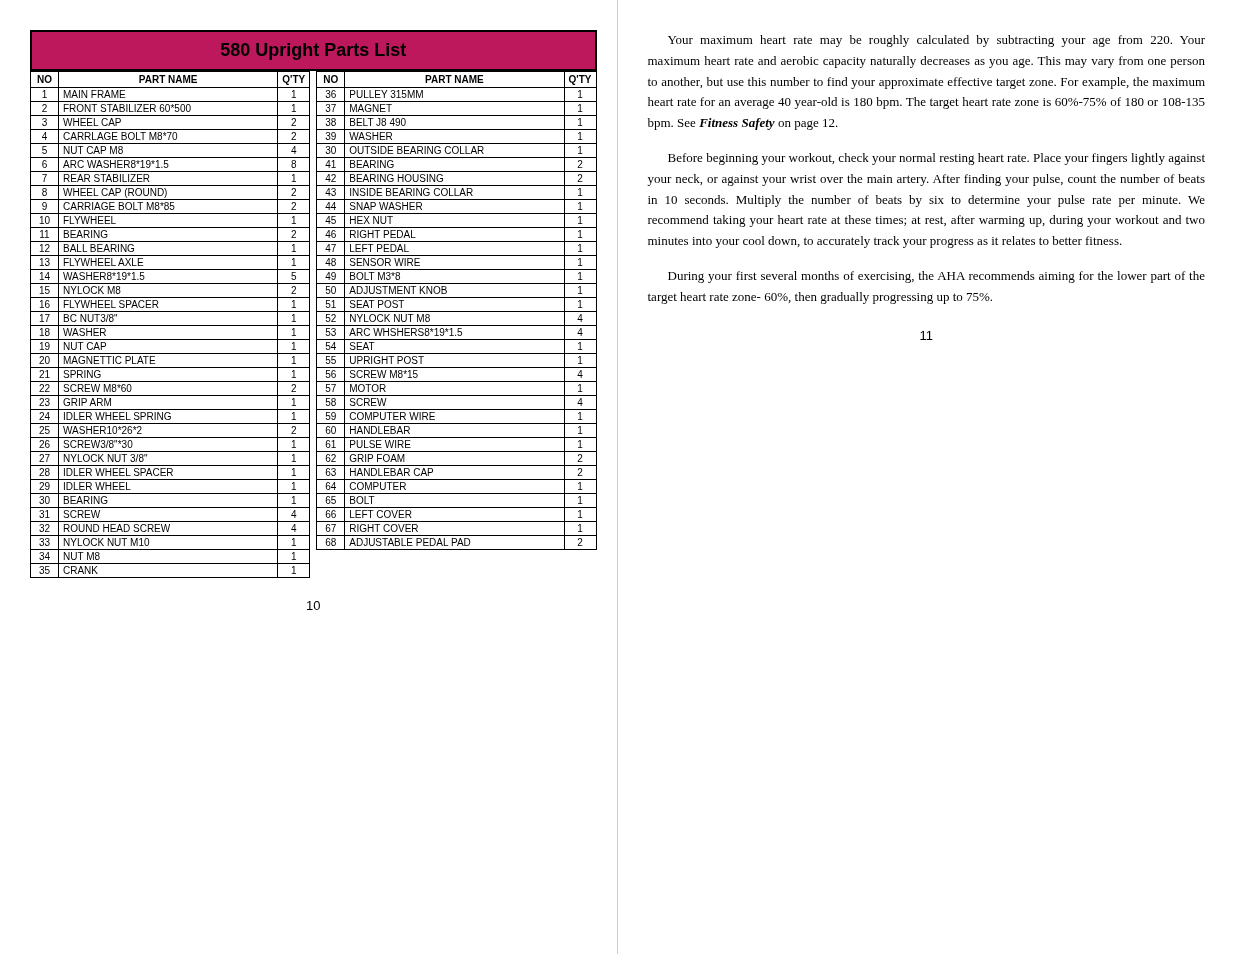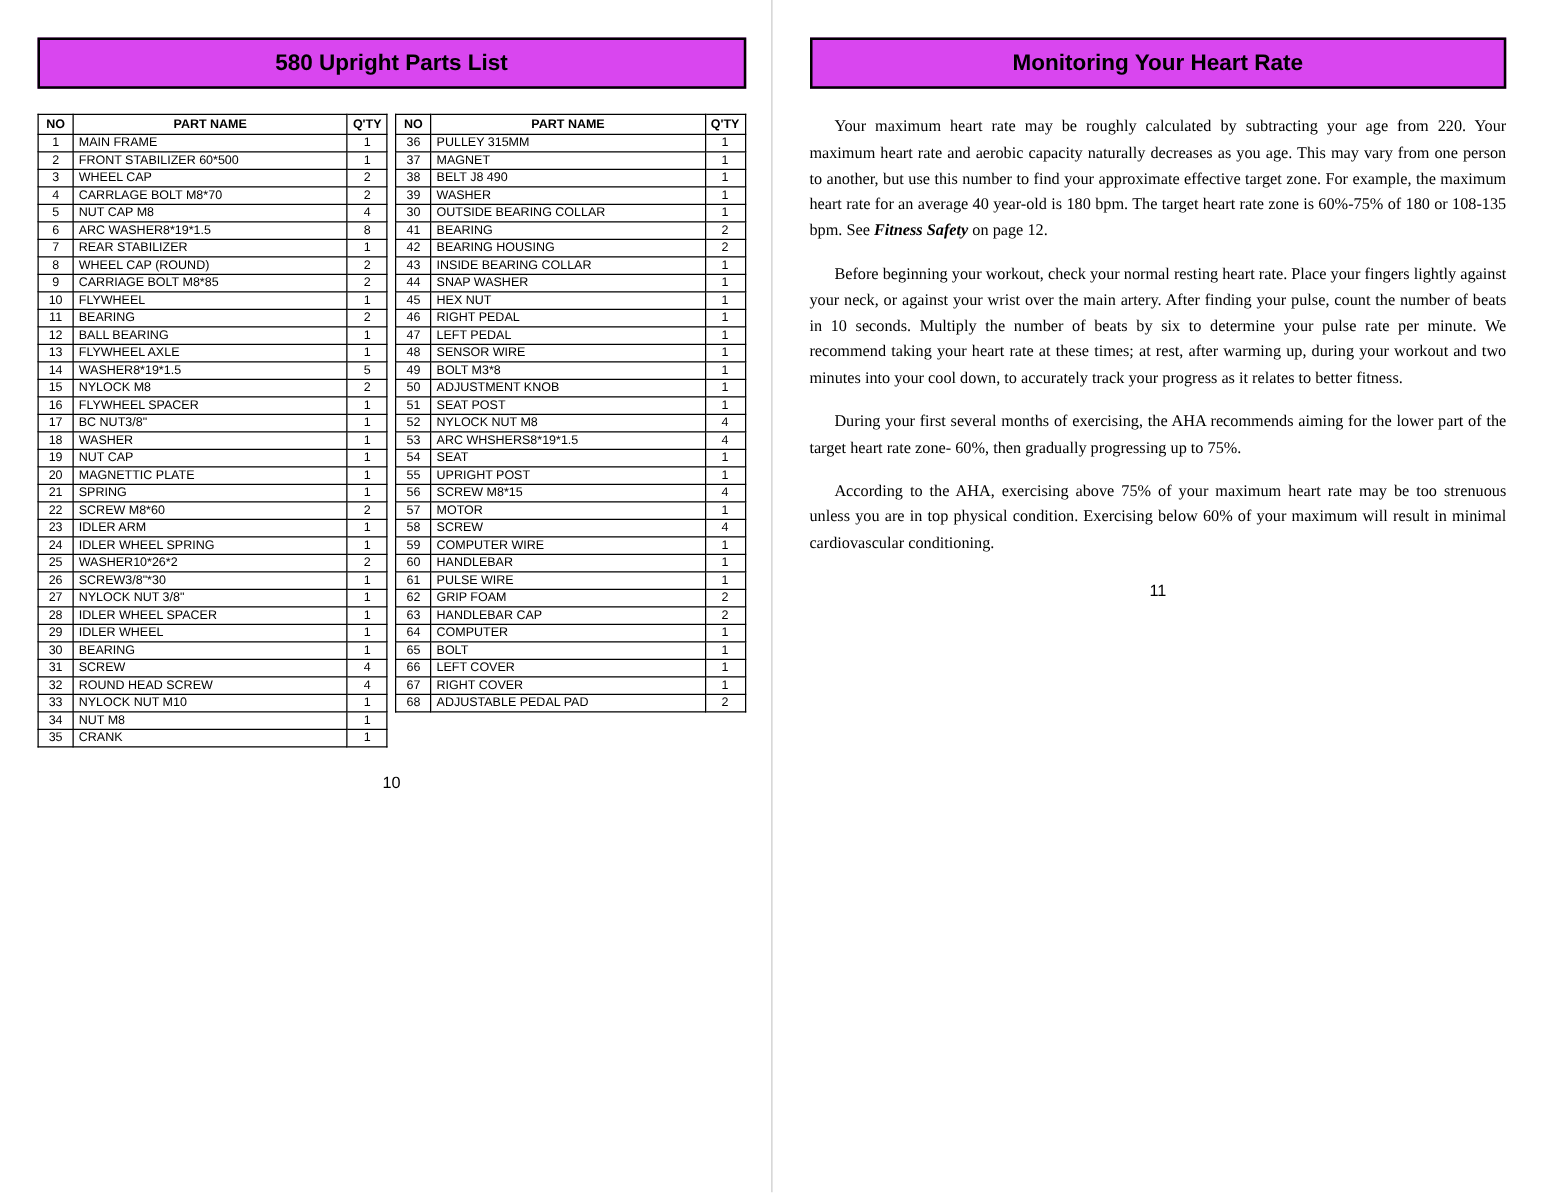--- a/index.html
+++ b/index.html
@@ -24,22 +24,21 @@
       width: 50%;
       padding: 30px 30px 40px 30px;
     }
     .section-title {
       font-family: Arial, Helvetica, sans-serif;
       font-weight: bold;
       font-size: 18px;
       text-align: center;
       border: 2px solid #000;
       padding: 8px 10px;
-      margin-bottom: 20px;
-      background: #d946ef;
+      background: #be185d;
     }
     .parts-table {
       width: 100%;
       border-collapse: collapse;
       font-size: 10px;
       font-family: Arial, Helvetica, sans-serif;
     }
     .parts-table th {
       border: 1px solid #000;
       padding: 2px 4px;
@@ -212,21 +211,21 @@
                 <td>SPRING</td>
                 <td class="qty">1</td>
               </tr>
               <tr>
                 <td class="num">22</td>
                 <td>SCREW M8*60</td>
                 <td class="qty">2</td>
               </tr>
               <tr>
                 <td class="num">23</td>
-                <td>IDLER ARM</td>
+                <td>GRIP ARM</td>
                 <td class="qty">1</td>
               </tr>
               <tr>
                 <td class="num">24</td>
                 <td>IDLER WHEEL SPRING</td>
                 <td class="qty">1</td>
               </tr>
               <tr>
                 <td class="num">25</td>
                 <td>WASHER10*26*2</td>
@@ -464,25 +463,23 @@
             </tbody>
         </table>
       </div>
 
     </div>
 
     <div class="page-number">10</div>
   </div>
 
   <div class="right-panel">
-    <div class="section-title">Monitoring Your Heart Rate</div>
 
     <div class="heart-rate-text">
       <p>Your maximum heart rate may be roughly calculated by subtracting your age from 220. Your maximum heart rate and aerobic capacity naturally decreases as you age. This may vary from one person to another, but use this number to find your approximate effective target zone. For example, the maximum heart rate for an average 40 year-old is 180 bpm. The target heart rate zone is 60%-75% of 180 or 108-135 bpm. See <span class="bold-italic">Fitness Safety</span> on page 12.</p>
       <p>Before beginning your workout, check your normal resting heart rate. Place your fingers lightly against your neck, or against your wrist over the main artery. After finding your pulse, count the number of beats in 10 seconds. Multiply the number of beats by six to determine your pulse rate per minute. We recommend taking your heart rate at these times; at rest, after warming up, during your workout and two minutes into your cool down, to accurately track your progress as it relates to better fitness.</p>
       <p>During your first several months of exercising, the AHA recommends aiming for the lower part of the target heart rate zone- 60%, then gradually progressing up to 75%.</p>
-      <p>According to the AHA, exercising above 75% of your maximum heart rate may be too strenuous unless you are in top physical condition. Exercising below 60% of your maximum will result in minimal cardiovascular conditioning.</p>
     </div>
 
     <div class="page-number">11</div>
   </div>
 
 </div>
 
 </body></html>

